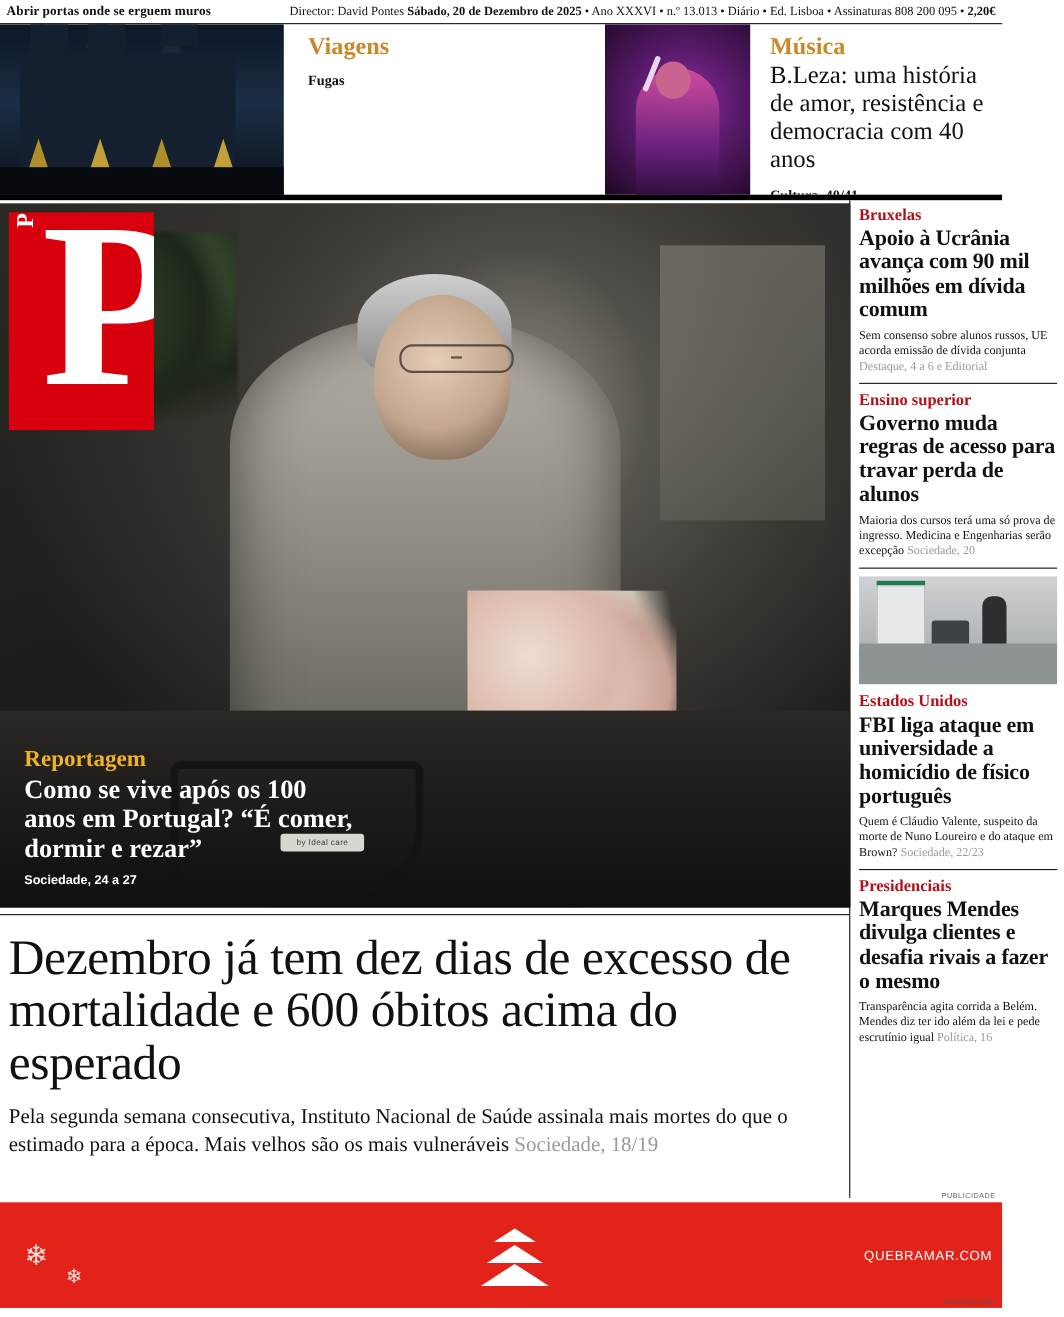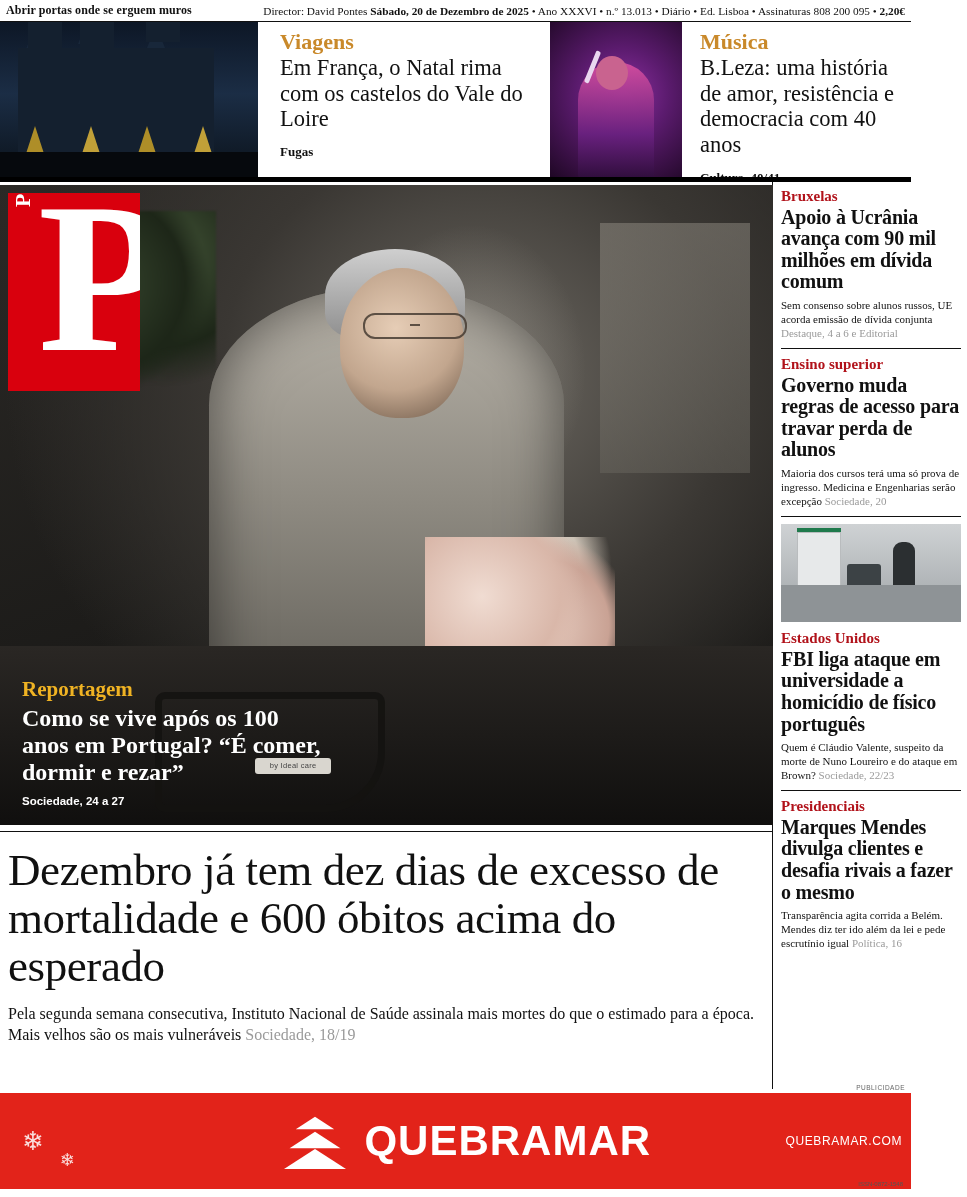--- a/index.html
+++ b/index.html
@@ -292,21 +292,21 @@
     margin-top: 6px;
   }
   .lead h1 {
     font-size: 45px;
     line-height: 1.07;
     font-weight: normal;
     letter-spacing: -.4px;
   }
   .lead .sub {
     margin-top: 14px;
-    font-size: 16px;
+    font-size: 19px;
     line-height: 1.3;
   }
   .lead .sub .ref { color: #9a9a9a; }
 
   
   .right {
     width: 194px; flex: none;
     padding: 6px 6px 0 8px;
   }
   .rail-item { margin-bottom: 8px; }
@@ -404,21 +404,20 @@
         <div class="roofC"></div>
       <div class="castle"></div>
       <div class="xtree t1"></div>
         <div class="xtree t2"></div>
       <div class="xtree t3"></div>
         <div class="xtree t4"></div>
       <div class="ground"></div>
     </div>
     <div class="promo-text">
       <div class="promo-kicker">Viagens</div>
-      <div class="promo-head">Em França, o Natal rima com os castelos do Vale do Loire</div>
       <div class="promo-foot">Fugas</div>
     </div>
     <div class="promo-img2">
       <div class="singer"></div>
       <div class="singer-head"></div>
       <div class="mic"></div>
     </div>
     <div class="promo-text2">
       <div class="promo-kicker">Música</div>
       <div class="promo-head">B.Leza: uma história de amor, resistência e democracia com 40 anos</div>
@@ -530,20 +529,19 @@
       <div class="flakes">
         <div class="flake">❄</div>
         <div class="flake small">❄</div>
       </div>
       <div class="ad-center">
         <div class="ad-mark">
           <span></span>
             <span></span>
             <span></span>
         </div>
-        <div class="ad-name">QUEBRAMAR</div>
       </div>
       <div class="ad-site">QUEBRAMAR.COM</div>
     </div>
     <div class="isbn">ISSN-0872-1548</div>
   </div>
 
 </div>
 
 </body></html>

